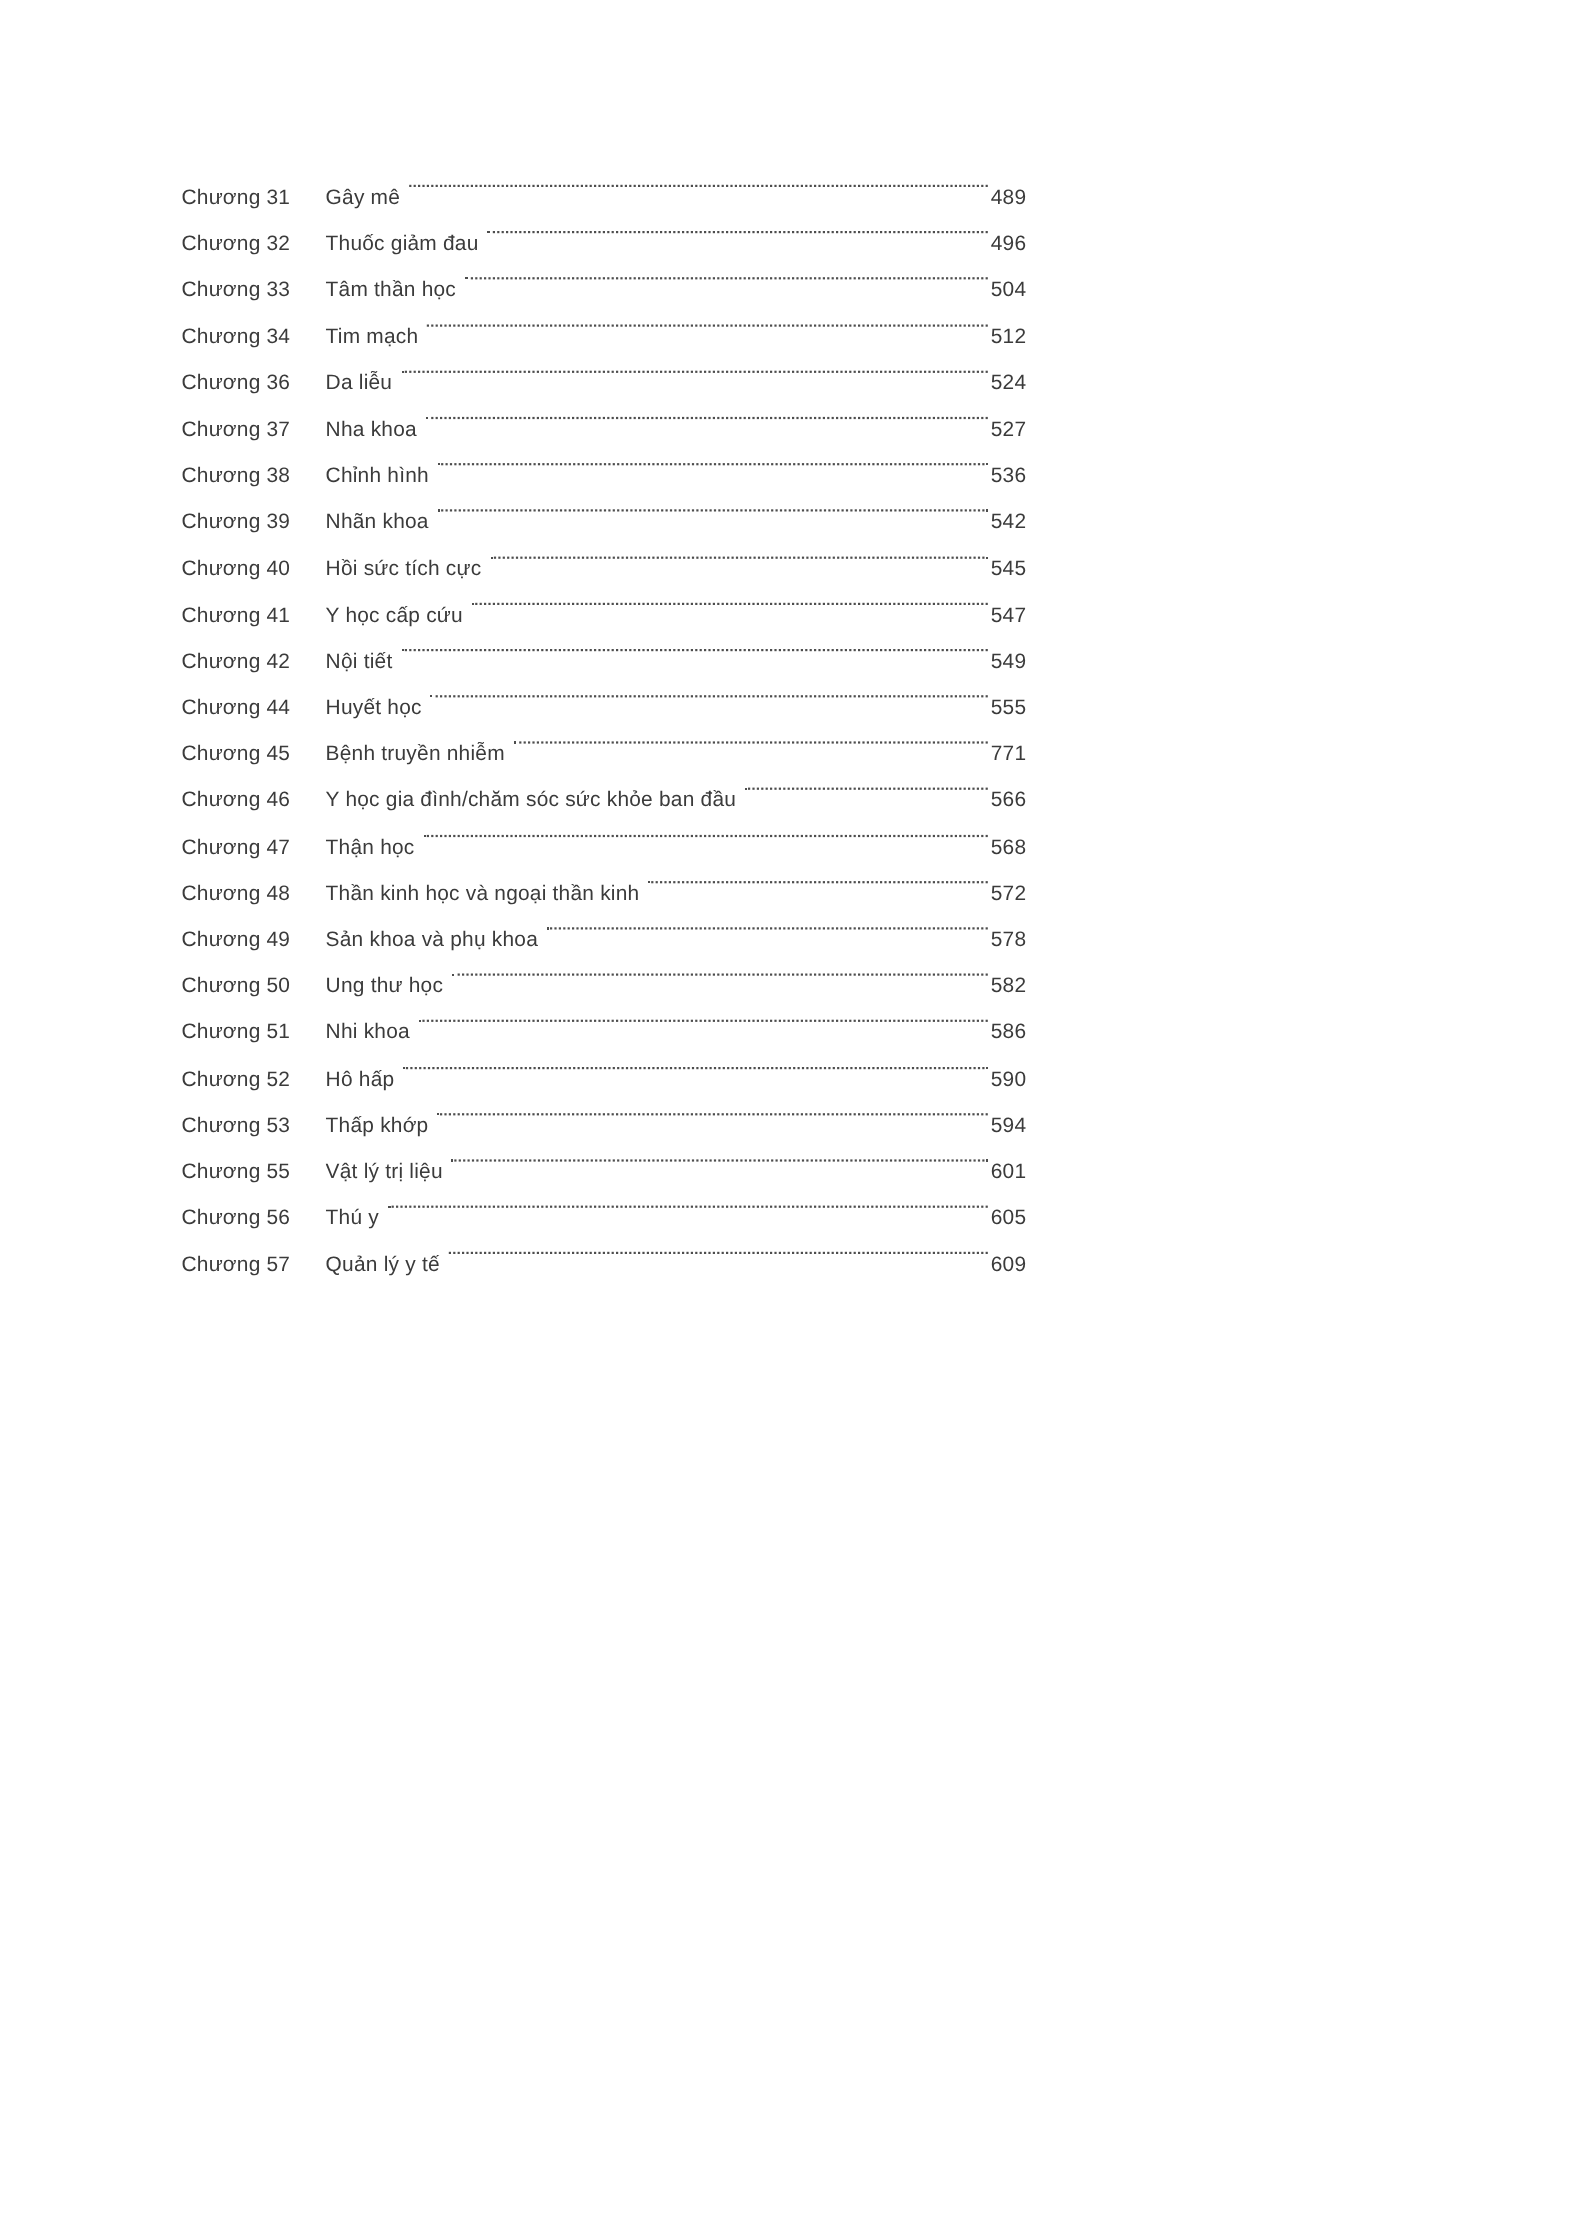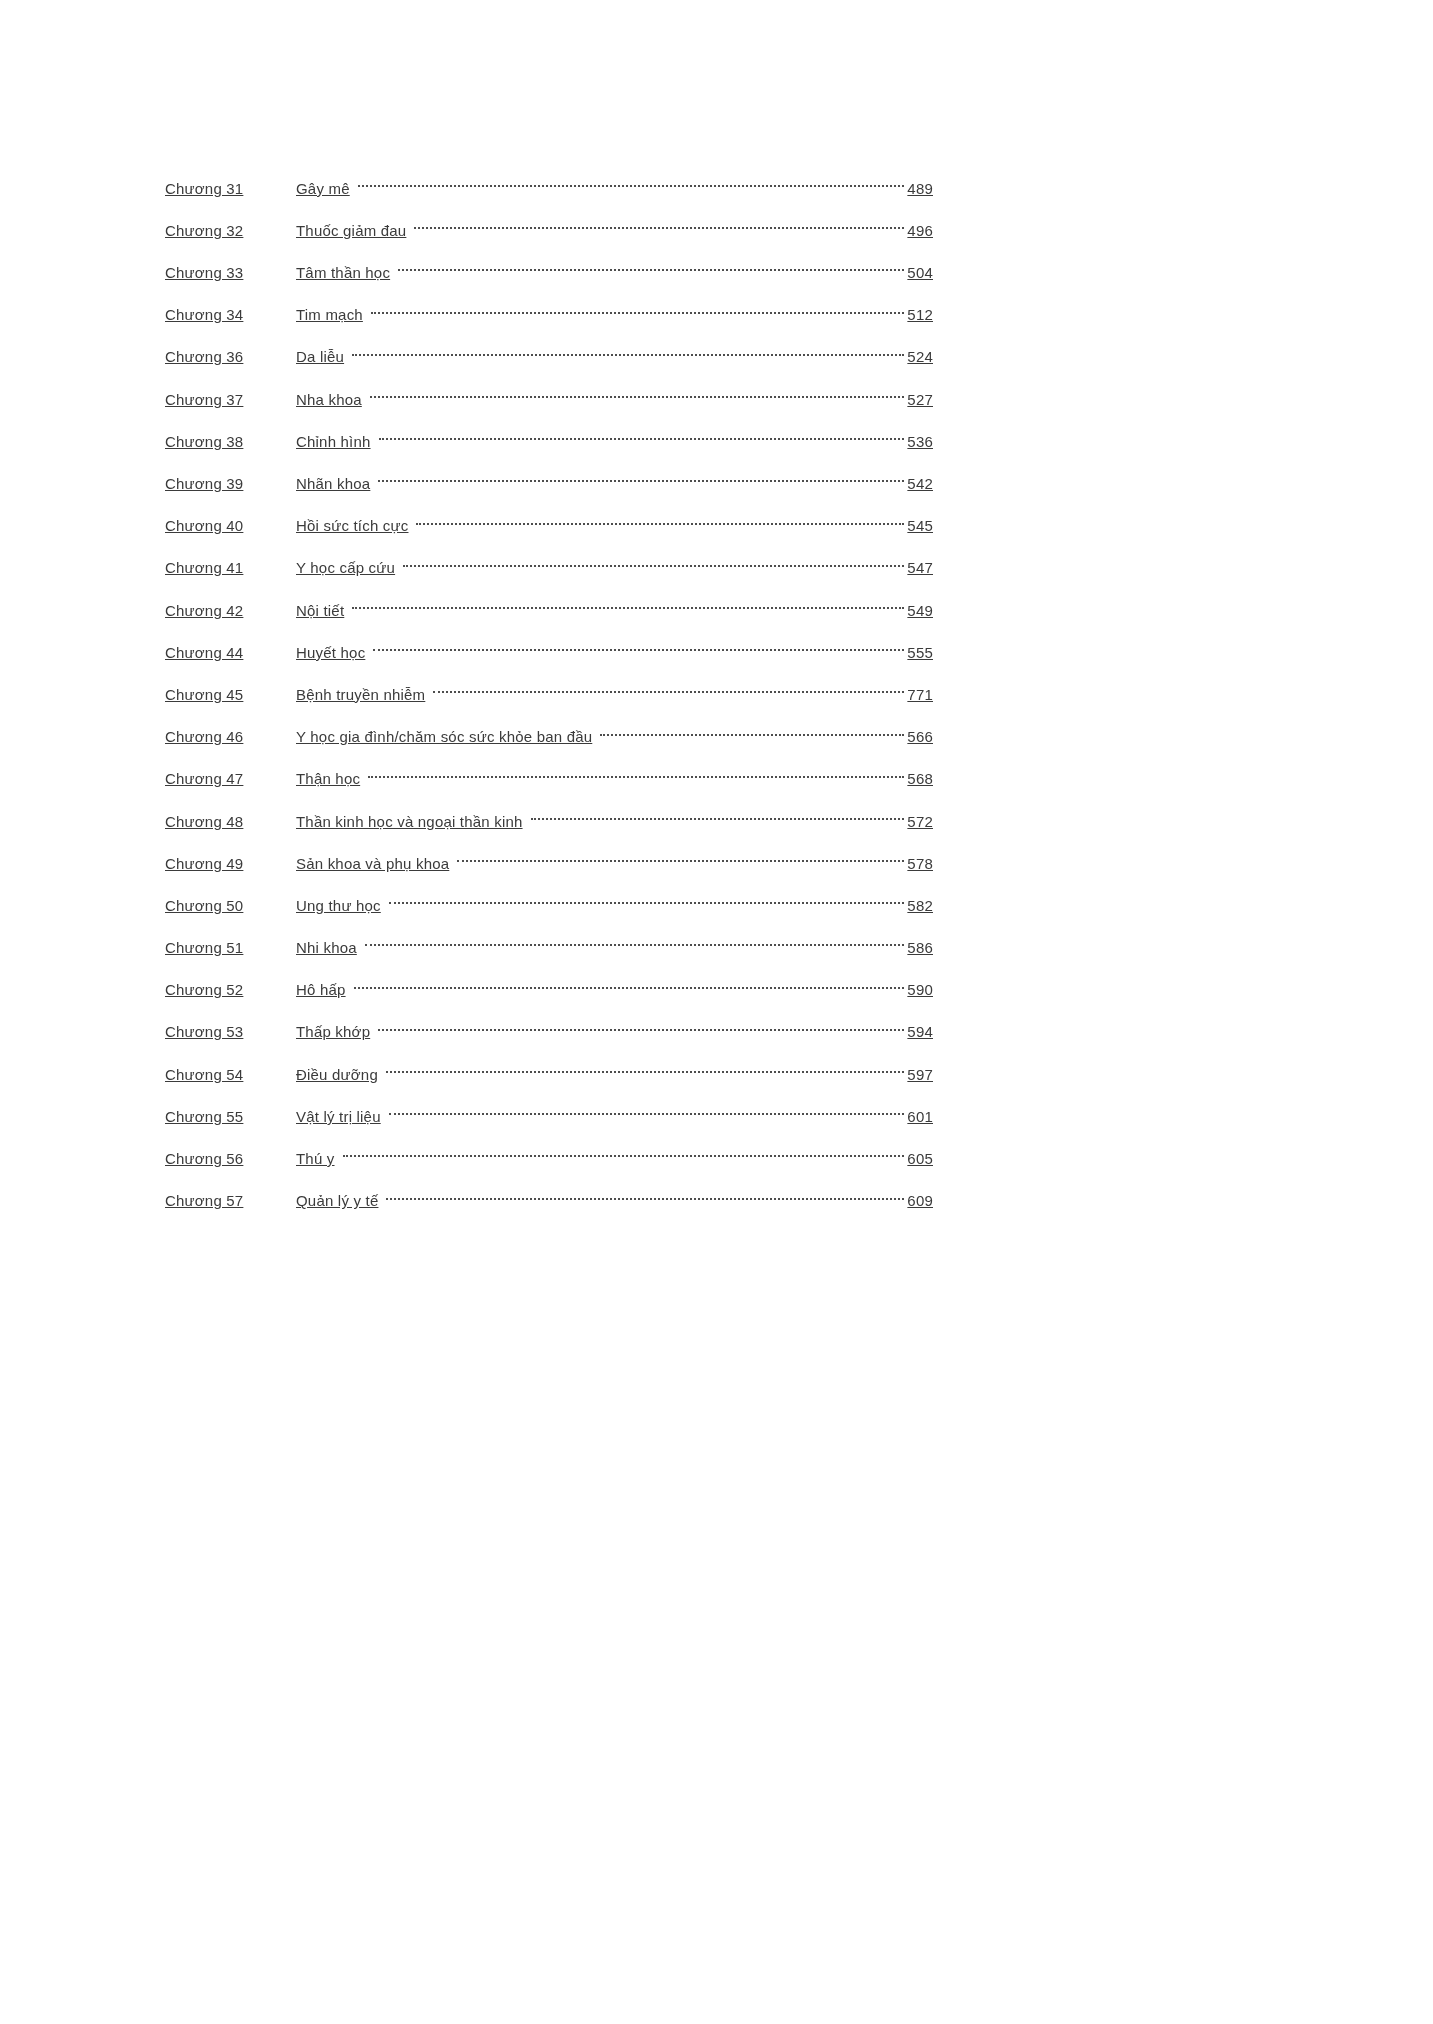--- a/index.html
+++ b/index.html
@@ -21,27 +21,26 @@
 
   .toc-list {
     position: absolute;
     left: 165px;
     top: 168px;
     width: 768px;
   }
 
   .toc-row {
     display: flex;
-    align-items: center;
+    align-items: flex-start;
     height: 42.2px;
-    font-size: 15px;
+    font-size: 19px;
     line-height: 1.25;
     letter-spacing: 0.2px;
     white-space: nowrap;
-    text-decoration: underline;
   }
 
   .chapter {
     width: 131px;
     flex: 0 0 131px;
   }
 
   .title {
     flex: 0 0 auto;
     padding-right: 5px;
@@ -208,26 +207,20 @@
     <span class="pagenum">590</span>
   </div>
 
   <div class="toc-row">
     <span class="chapter">Chương 53</span>
     <span class="title">Thấp khớp</span>
     <span class="leader"></span>
     <span class="pagenum">594</span>
   </div>
 
-  <div class="toc-row">
-    <span class="chapter">Chương 54</span>
-    <span class="title">Điều dưỡng</span>
-    <span class="leader"></span>
-    <span class="pagenum">597</span>
-  </div>
 
   <div class="toc-row">
     <span class="chapter">Chương 55</span>
     <span class="title">Vật lý trị liệu</span>
     <span class="leader"></span>
     <span class="pagenum">601</span>
   </div>
 
   <div class="toc-row">
     <span class="chapter">Chương 56</span>

